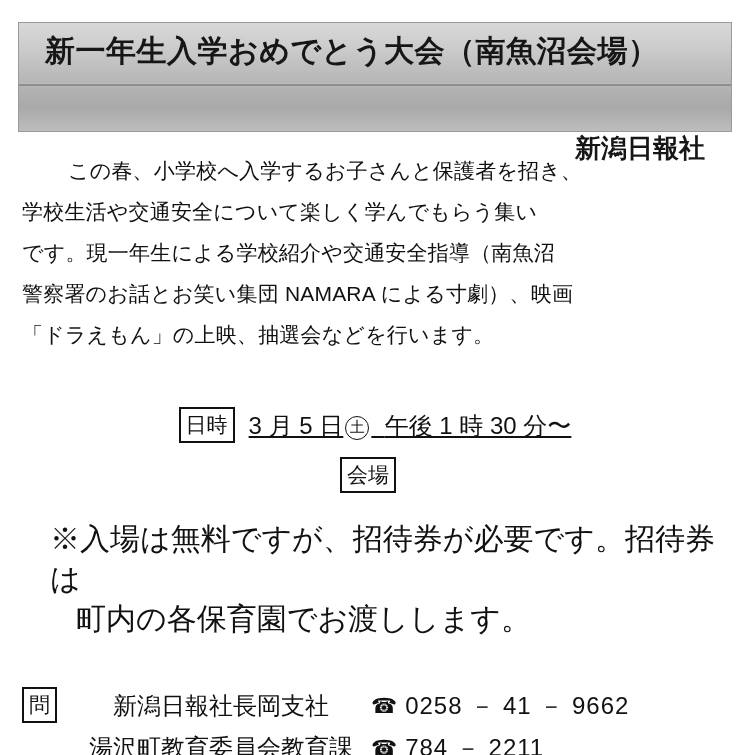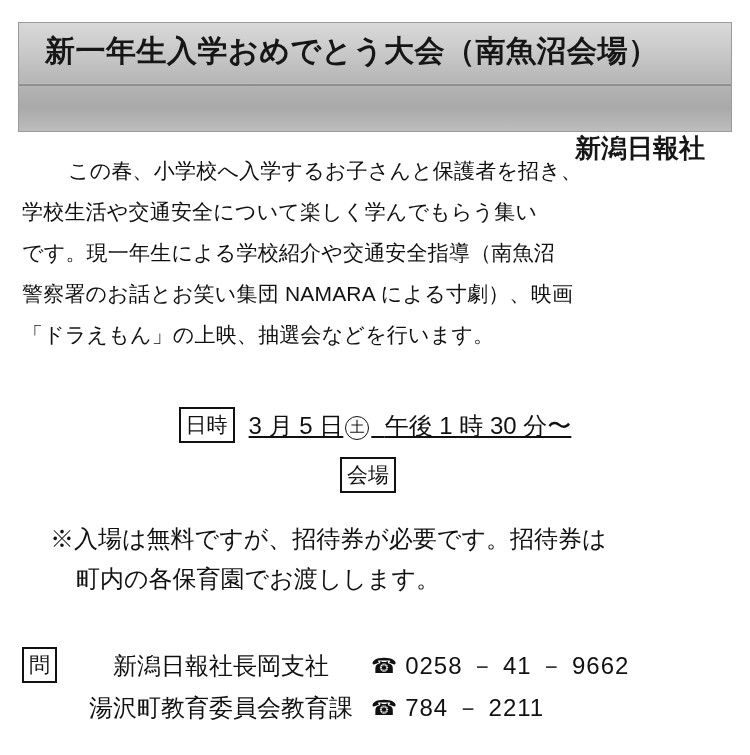--- a/index.html
+++ b/index.html
@@ -110,21 +110,21 @@
     height: 22px;
     line-height: 20px;
     text-align: center;
     font-size: 15px;
     vertical-align: 2px;
     margin: 0 2px;
   }
 
   .note {
     margin-top: 26px;
-    font-size: 24px;
+    font-size: 30px;
     line-height: 40px;
     padding-left: 28px;
   }
   .note .cont {
     display: inline-block;
     padding-left: 26px;
   }
 
   
   .contact {

